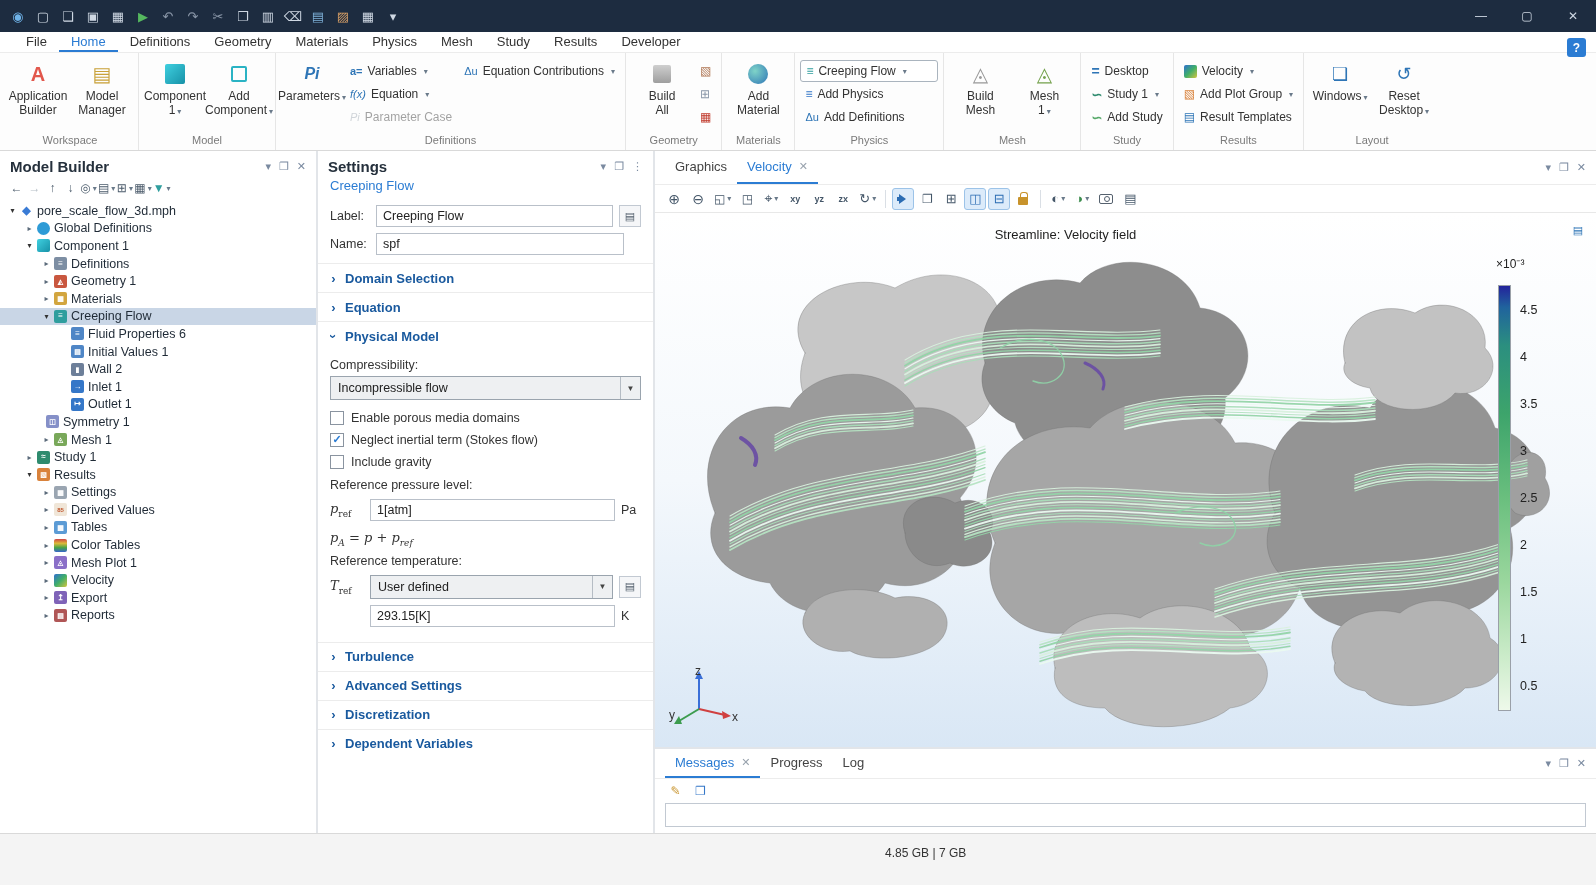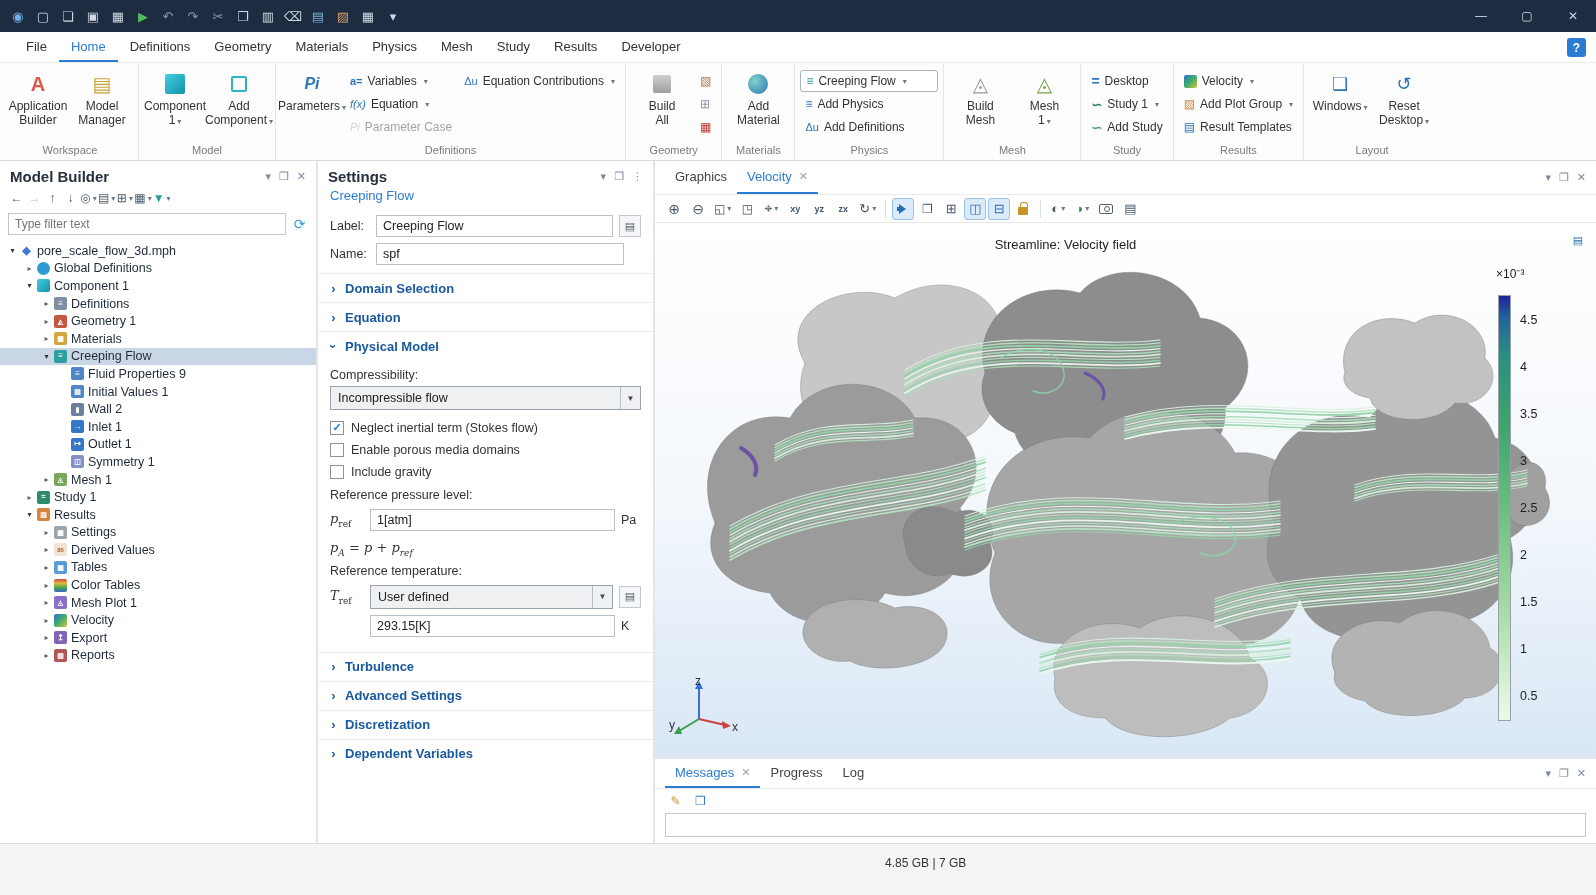--- a/index.html
+++ b/index.html
@@ -8,21 +8,21 @@
 
   
   .titlebar{height:32px;background:#1d2c40;display:flex;align-items:center;padding-left:6px;position:relative;color:#cfd8e3}
   .qat{display:flex;align-items:center;gap:1px}
   .qi{width:24px;height:24px;display:flex;align-items:center;justify-content:center;font-size:13px;border-radius:3px}
   .title-text{position:absolute;left:400px;right:400px;text-align:center;font-size:12px;color:#dbe3ec;pointer-events:none}
   .winctl{margin-left:auto;display:flex;height:32px}
   .winctl .wc{width:46px;height:32px;display:flex;align-items:center;justify-content:center;font-size:12px;color:#cfd8e3}
 
   
-  .menubar{height:31px;display:flex;align-items:stretch;padding:0 14px;background:#fff;position:relative;border-bottom:1px solid #ececec}
+  .menubar{height:21px;display:flex;align-items:stretch;padding:0 14px;background:#fff;position:relative;border-bottom:1px solid #ececec}
   .mtab{padding:0 12px;display:flex;align-items:center;font-size:13px;color:#333;border-bottom:2px solid transparent}
   .mtab.active{color:#2b7cd3;border-bottom-color:#2b7cd3}
   .help-btn{position:absolute;right:10px;top:6px;width:19px;height:19px;background:#2b7cd3;color:#fff;border-radius:3px;display:flex;align-items:center;justify-content:center;font-size:12px;font-weight:bold}
 
   
   .ribbon{display:flex;align-items:stretch;height:98px;background:#fdfdfd;border-bottom:1px solid #d9d9d9;padding:0 2px;overflow:hidden}
   .rgroup{display:flex;flex-direction:column;padding:2px 5px 0}
   .rgroup+.rgroup{border-left:1px solid #e6e6e6}
   .rgroup-content{display:flex;flex:1;gap:2px;align-items:flex-start}
   .rgroup-label{text-align:center;font-size:11px;color:#7a7a7a;padding:2px 0 4px;white-space:nowrap}
@@ -451,24 +451,20 @@
         </span>
         <span class="tbi">
           <span class="ic " style="color: rgb(74, 90, 106);">▦</span>
           <span class="caret">▾</span>
         </span>
         <span class="tbi">
           <span class="ic " style="color: rgb(47, 158, 158);">▼</span>
           <span class="caret">▾</span>
         </span>
       </div>
-    <div class="filter">
-      <input id="filterInput" placeholder="Type filter text" style="">
-      <span class="tbi" style="color:#2e9bd6;font-size:14px">⟳</span>
-    </div>
     <div class="tree" id="tree">
         <div class="trow" style="padding-left: 6px;">
           <span class="texp open">▾</span>
           <span class="ic ti" style="color: rgb(58, 123, 213); font-size: 11px;">◆</span>
           <span class="tlabel">pore_scale_flow_3d.mph</span>
         </div>
         <div class="trow" style="padding-left: 23px;">
           <span class="texp">▸</span>
           <span class="ic ti" style="width: 13px; height: 13px; background: rgb(46, 155, 214); border-radius: 50%;"></span>
           <span class="tlabel">Global Definitions</span>
@@ -494,21 +490,21 @@
           <span class="tlabel">Materials</span>
         </div>
         <div class="trow selected" style="padding-left: 40px;">
           <span class="texp open">▾</span>
           <span class="ic ti" style="width: 13px; height: 13px; background: rgb(47, 158, 158); border-radius: 2px; color: rgb(255, 255, 255); font-size: 8px; font-weight: bold;">≡</span>
           <span class="tlabel">Creeping Flow</span>
         </div>
         <div class="trow" style="padding-left: 57px;">
           <span class="texp"></span>
           <span class="ic ti" style="width: 13px; height: 13px; background: rgb(79, 134, 198); border-radius: 2px; color: rgb(255, 255, 255); font-size: 8px; font-weight: bold;">≡</span>
-          <span class="tlabel">Fluid Properties 9</span>
+          <span class="tlabel">Fluid Properties 6</span>
         </div>
         <div class="trow" style="padding-left: 57px;">
           <span class="texp"></span>
           <span class="ic ti" style="font-size: 7px; width: 13px; height: 13px; background: rgb(79, 134, 198); border-radius: 2px; color: rgb(255, 255, 255); font-weight: bold;">▤</span>
           <span class="tlabel">Initial Values 1</span>
         </div>
         <div class="trow" style="padding-left: 57px;">
           <span class="texp"></span>
           <span class="ic ti" style="font-size: 7px; width: 13px; height: 13px; background: rgb(109, 127, 153); border-radius: 2px; color: rgb(255, 255, 255); font-weight: bold;">▮</span>
           <span class="tlabel">Wall 2</span>
@@ -516,21 +512,21 @@
         <div class="trow" style="padding-left: 57px;">
           <span class="texp"></span>
           <span class="ic ti" style="font-size: 8px; width: 13px; height: 13px; background: rgb(53, 119, 200); border-radius: 2px; color: rgb(255, 255, 255); font-weight: bold;">→</span>
           <span class="tlabel">Inlet 1</span>
         </div>
         <div class="trow" style="padding-left: 57px;">
           <span class="texp"></span>
           <span class="ic ti" style="font-size: 8px; width: 13px; height: 13px; background: rgb(53, 119, 200); border-radius: 2px; color: rgb(255, 255, 255); font-weight: bold;">↦</span>
           <span class="tlabel">Outlet 1</span>
         </div>
-        <div class="trow" style="padding-left: 57px;">
+        <div class="trow" style="padding-left: 32px;">
           <span class="texp"></span>
           <span class="ic ti" style="font-size: 7px; width: 13px; height: 13px; background: rgb(133, 144, 200); border-radius: 2px; color: rgb(255, 255, 255); font-weight: bold;">◫</span>
           <span class="tlabel">Symmetry 1</span>
         </div>
         <div class="trow" style="padding-left: 40px;">
           <span class="texp">▸</span>
           <span class="ic ti" style="font-size: 7px; width: 13px; height: 13px; background: rgb(121, 168, 90); border-radius: 2px; color: rgb(255, 255, 255); font-weight: bold;">◬</span>
           <span class="tlabel">Mesh 1</span>
         </div>
         <div class="trow" style="padding-left: 23px;">
@@ -622,26 +618,26 @@
 
     <div class="pm">
       <div class="plabel">Compressibility:</div>
       <div class="dropdown">
         <span class="dtext">Incompressible flow</span>
         <span class="darrow">▼</span>
       </div>
 
       <div style="height:6px"></div>
       <div class="cbrow">
+        <span class="cb"></span>
+        <span>Enable porous media domains</span>
+      </div>
+      <div class="cbrow">
         <span class="cb checked"></span>
         <span>Neglect inertial term (Stokes flow)</span>
-      </div>
-      <div class="cbrow">
-        <span class="cb"></span>
-        <span>Enable porous media domains</span>
       </div>
       <div class="cbrow">
         <span class="cb"></span>
         <span>Include gravity</span>
       </div>
 
       <div class="plabel">Reference pressure level:</div>
       <div class="frow mrow">
         <span class="msym"><span>p</span><sub>ref</sub></span>
         <input class="tin" value="1[atm]" style="">

